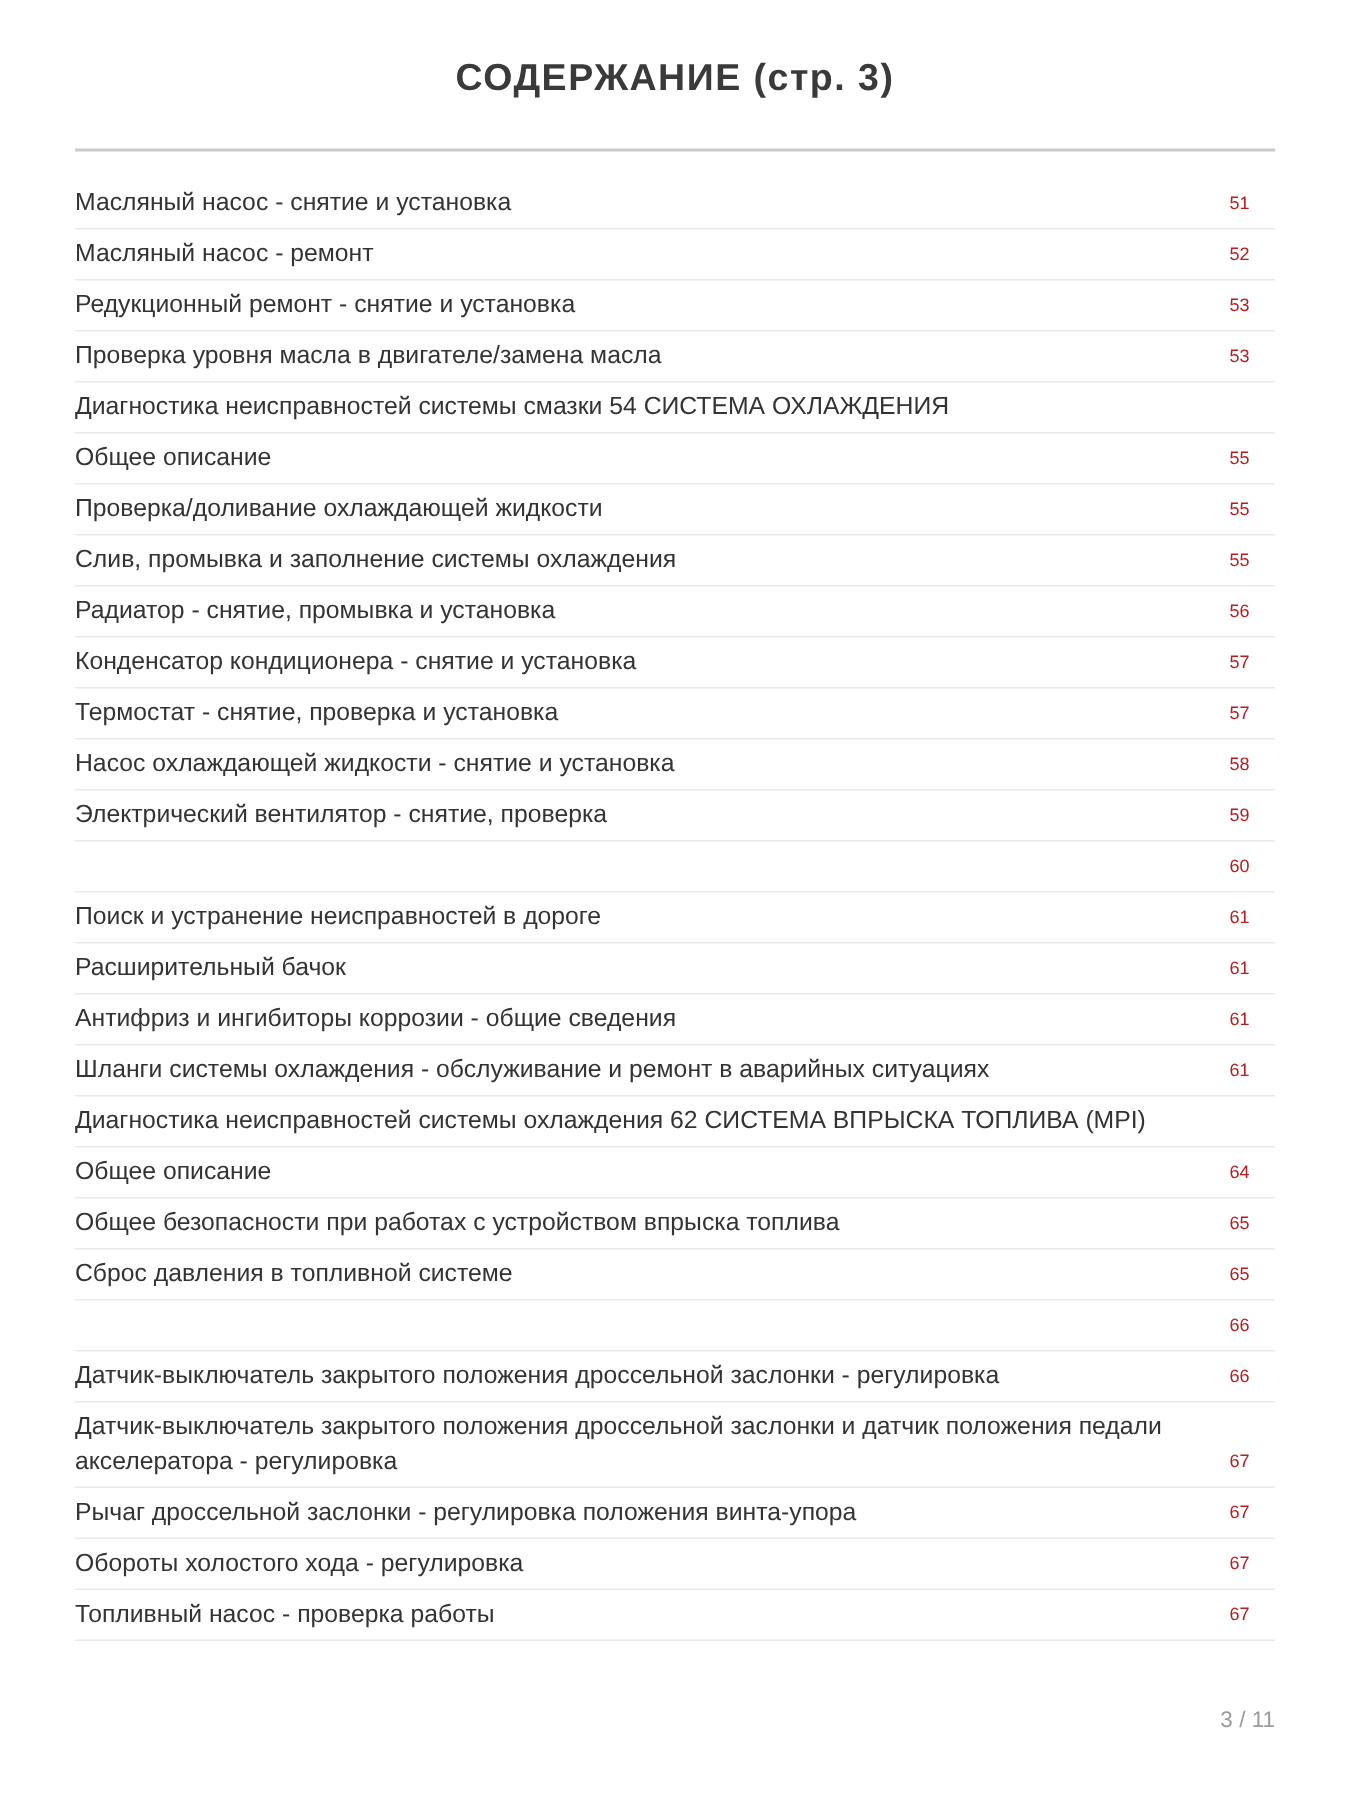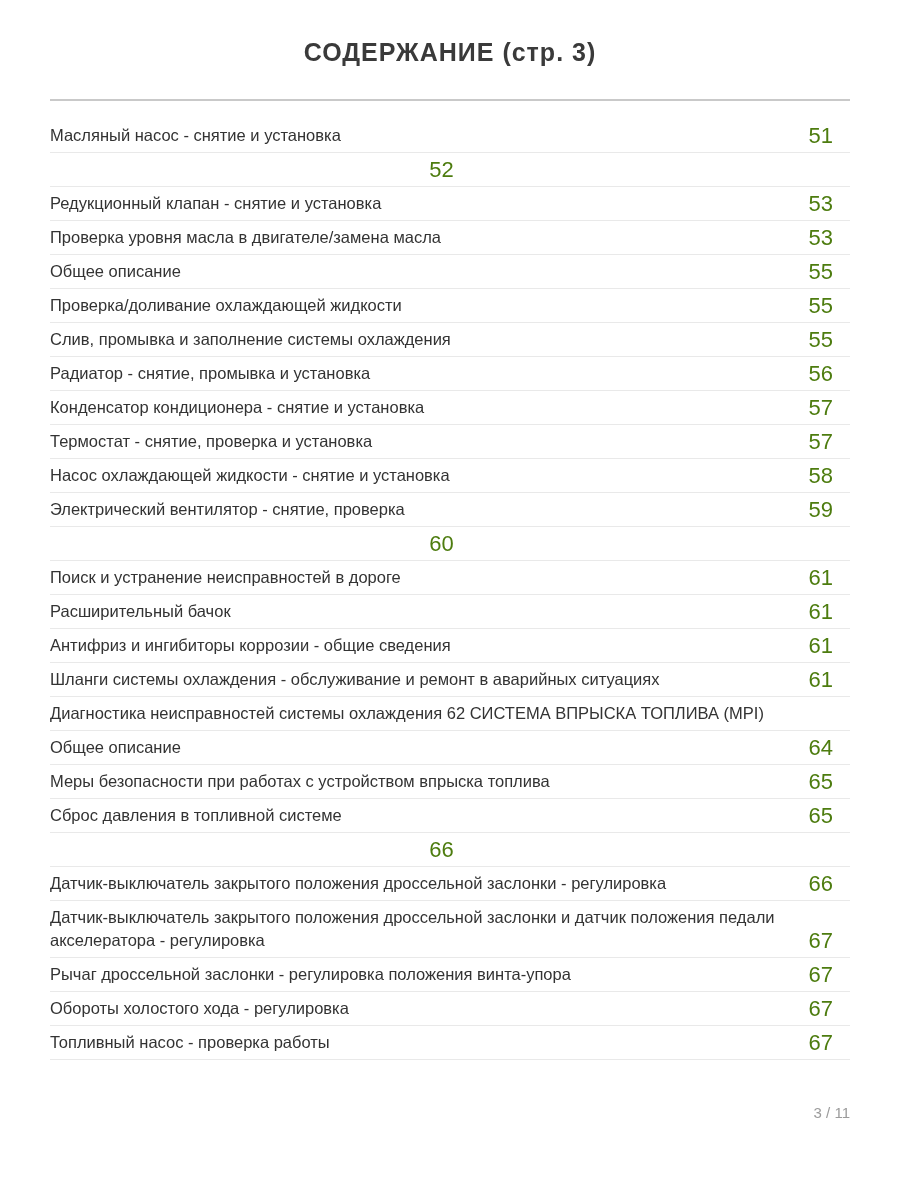--- a/index.html
+++ b/index.html
@@ -34,36 +34,36 @@
   .header-rule {
     margin-top: 31px;
     height: 0;
     border-bottom: 2px solid #c9c9c9;
   }
   .toc-list {
     margin-top: 18px;
   }
   .toc-row {
     display: flex;
-    justify-content: center;
+    justify-content: flex-end;
     align-items: flex-end;
     padding: 5px 0;
     border-bottom: 1px solid #e9e9e9;
   }
   .entry-title {
     font-size: 16.5px;
     line-height: 23px;
     color: #333333;
     flex: 1 1 auto;
     padding-right: 28px;
   }
   .entry-page {
-    font-size: 22px;
+    font-size: 12px;
     line-height: 23px;
-    color: #4d7c0f;
+    color: #b91c1c;
     padding-right: 17px;
     white-space: nowrap;
   }
   .page-footer {
     margin-top: 44px;
     text-align: right;
     font-size: 15px;
     line-height: 18px;
     color: #9b9b9b;
   }
@@ -78,29 +78,34 @@
   </div>
 
   <div class="header-rule"></div>
 
   <div class="toc-list">
       <div class="toc-row">
         <span class="entry-title">Масляный насос - снятие и установка</span>
         <span class="entry-page">51</span>
       </div>
       <div class="toc-row">
+        <span class="entry-title">Масляный насос - ремонт</span>
         <span class="entry-page">52</span>
       </div>
       <div class="toc-row">
-        <span class="entry-title">Редукционный клапан - снятие и установка</span>
+        <span class="entry-title">Редукционный ремонт - снятие и установка</span>
         <span class="entry-page">53</span>
       </div>
       <div class="toc-row">
         <span class="entry-title">Проверка уровня масла в двигателе/замена масла</span>
         <span class="entry-page">53</span>
+      </div>
+      <div class="toc-row">
+        <span class="entry-title">Диагностика неисправностей системы смазки 54 СИСТЕМА ОХЛАЖДЕНИЯ</span>
+        <span class="entry-page"></span>
       </div>
       <div class="toc-row">
         <span class="entry-title">Общее описание</span>
         <span class="entry-page">55</span>
       </div>
       <div class="toc-row">
         <span class="entry-title">Проверка/доливание охлаждающей жидкости</span>
         <span class="entry-page">55</span>
       </div>
       <div class="toc-row">
@@ -148,21 +153,21 @@
       </div>
       <div class="toc-row">
         <span class="entry-title">Диагностика неисправностей системы охлаждения 62 СИСТЕМА ВПРЫСКА ТОПЛИВА (MPI)</span>
         <span class="entry-page"></span>
       </div>
       <div class="toc-row">
         <span class="entry-title">Общее описание</span>
         <span class="entry-page">64</span>
       </div>
       <div class="toc-row">
-        <span class="entry-title">Меры безопасности при работах с устройством впрыска топлива</span>
+        <span class="entry-title">Общее безопасности при работах с устройством впрыска топлива</span>
         <span class="entry-page">65</span>
       </div>
       <div class="toc-row">
         <span class="entry-title">Сброс давления в топливной системе</span>
         <span class="entry-page">65</span>
       </div>
       <div class="toc-row">
         <span class="entry-page">66</span>
       </div>
       <div class="toc-row">

